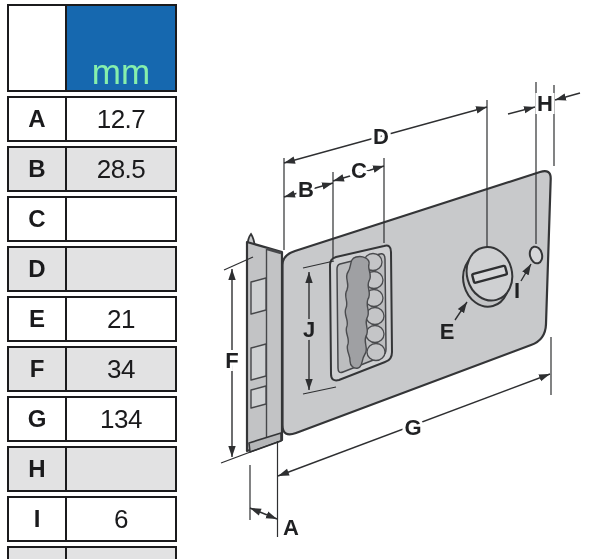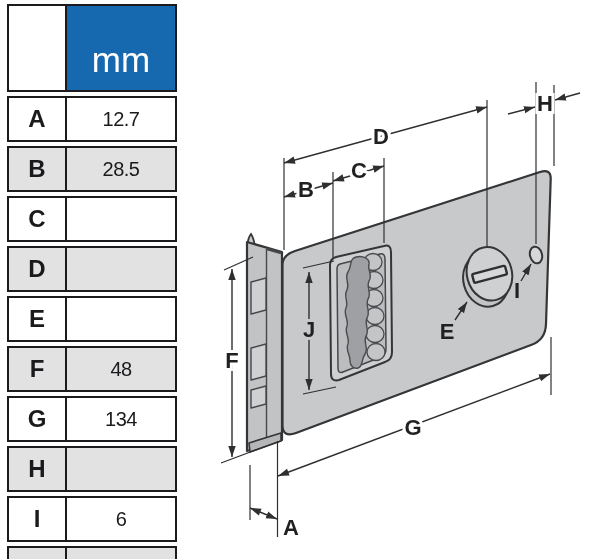--- a/index.html
+++ b/index.html
@@ -4,27 +4,27 @@
 <style>
   html,body{margin:0;padding:0;background:#ffffff;}
   body{width:600px;height:559px;position:relative;overflow:hidden;
        font-family:"Liberation Sans",sans-serif;}
 
   
   .dim-table{position:absolute;left:7px;top:4px;width:170px;}
   .tbl-header{display:flex;height:88px;margin-bottom:4px;}
   .tbl-header .h-left{width:56px;border:2px solid #1b1b1d;background:#ffffff;}
   .tbl-header .h-right{flex:1;background:#1668af;border:2px solid #1b1b1d;border-left:none;
-      color:#ffffff;display:flex;align-items:flex-end;justify-content:center;
-      font-size:35px;line-height:1;padding-bottom:13px;}
+      color:#86efac;display:flex;align-items:flex-end;justify-content:center;
+      font-size:35px;line-height:1;padding-bottom:1px;}
   .row{display:flex;height:42px;border:2px solid #1b1b1d;margin-bottom:4px;background:#ffffff;}
   .row.alt{background:#e2e2e3;}
   .cell{display:flex;align-items:center;justify-content:center;color:#1a1a1c;}
   .cell.letter{width:56px;border-right:2px solid #1b1b1d;font-weight:bold;font-size:24px;}
-  .cell.value{flex:1;font-size:20px;letter-spacing:-0.5px;}
+  .cell.value{flex:1;font-size:26px;letter-spacing:-0.5px;}
 
   
   .drawing{position:absolute;left:0;top:0;width:600px;height:559px;}
   .dimline{stroke:#2e2f31;stroke-width:1.4;fill:none;}
   .extline{stroke:#2e2f31;stroke-width:1.2;fill:none;}
   text.dim{font-family:"Liberation Sans",sans-serif;font-weight:bold;font-size:22px;
       fill:#1f2022;text-anchor:middle;paint-order:stroke;stroke:#ffffff;stroke-width:6px;}
   text.dim.ongray{stroke:#c8c9cb;}
   text.dim.nohalo{stroke:none;}
 </style>
@@ -46,24 +46,25 @@
     <div class="cell value">28.5</div>
   </div>
   <div class="row">
     <div class="cell letter">C</div>
   </div>
   <div class="row alt">
     <div class="cell letter">D</div>
   </div>
   <div class="row">
     <div class="cell letter">E</div>
+    <div class="cell value">21</div>
   </div>
   <div class="row alt">
     <div class="cell letter">F</div>
-    <div class="cell value">48</div>
+    <div class="cell value">34</div>
   </div>
   <div class="row">
     <div class="cell letter">G</div>
     <div class="cell value">134</div>
   </div>
   <div class="row alt">
     <div class="cell letter">H</div>
   </div>
   <div class="row">
     <div class="cell letter">I</div>

